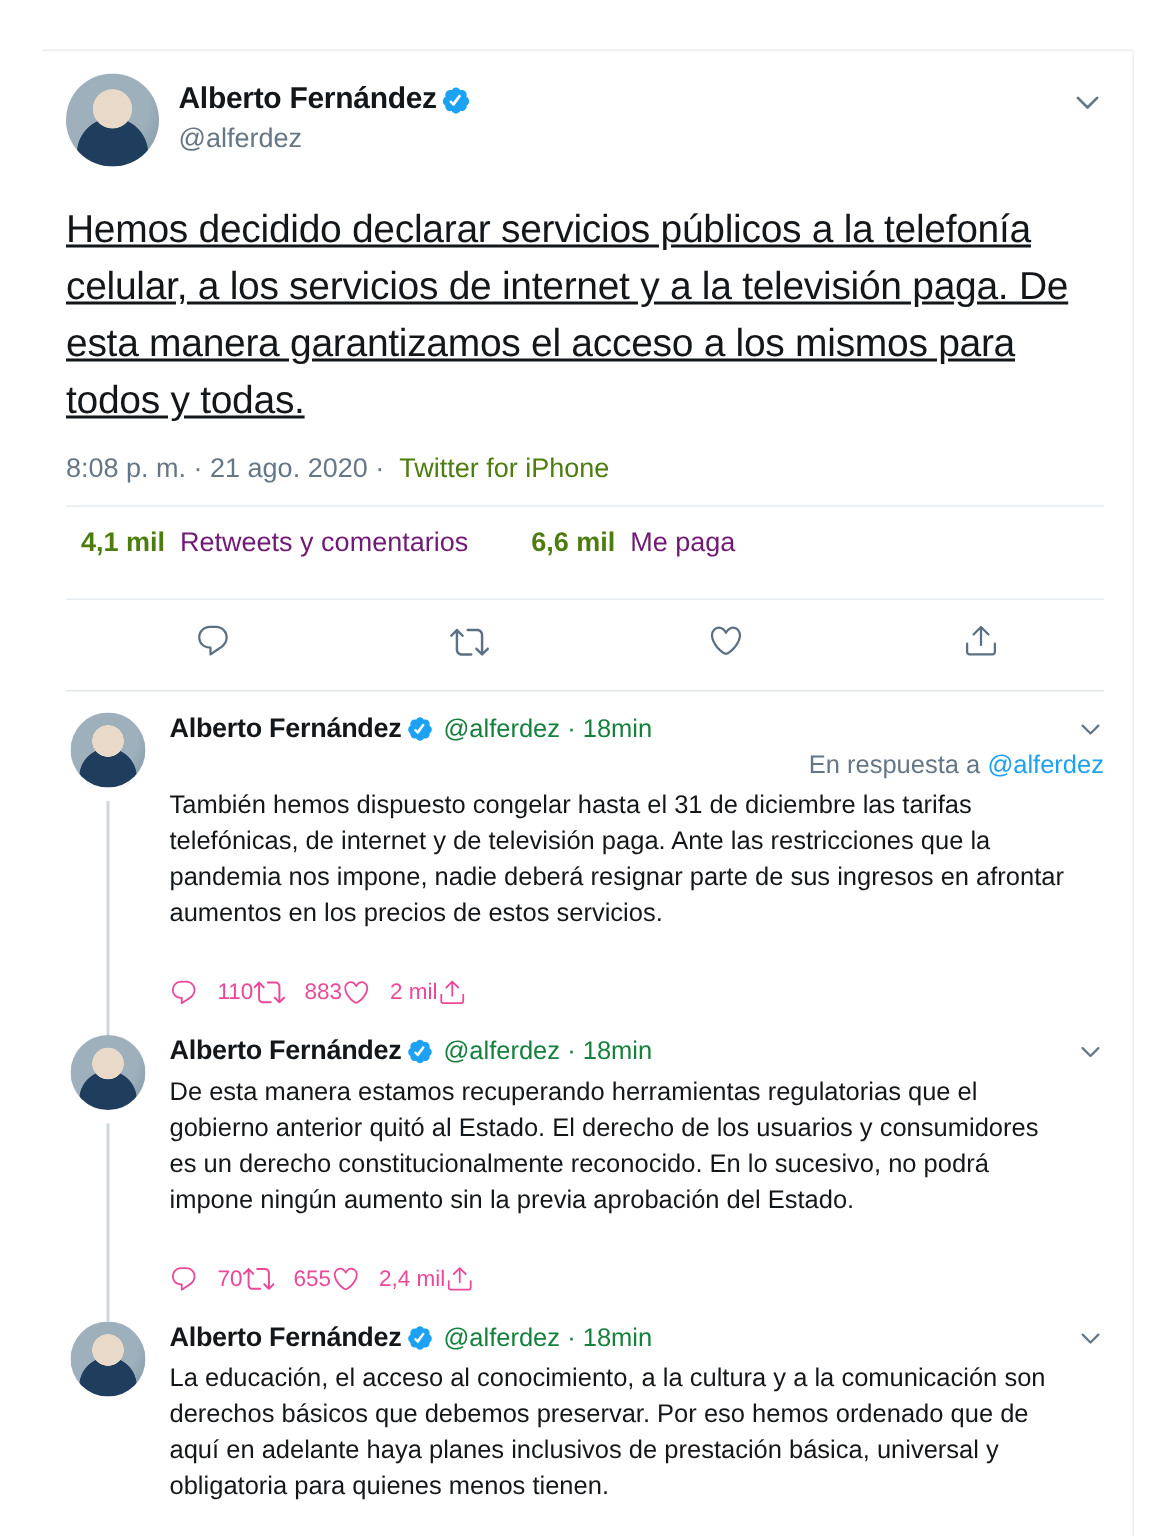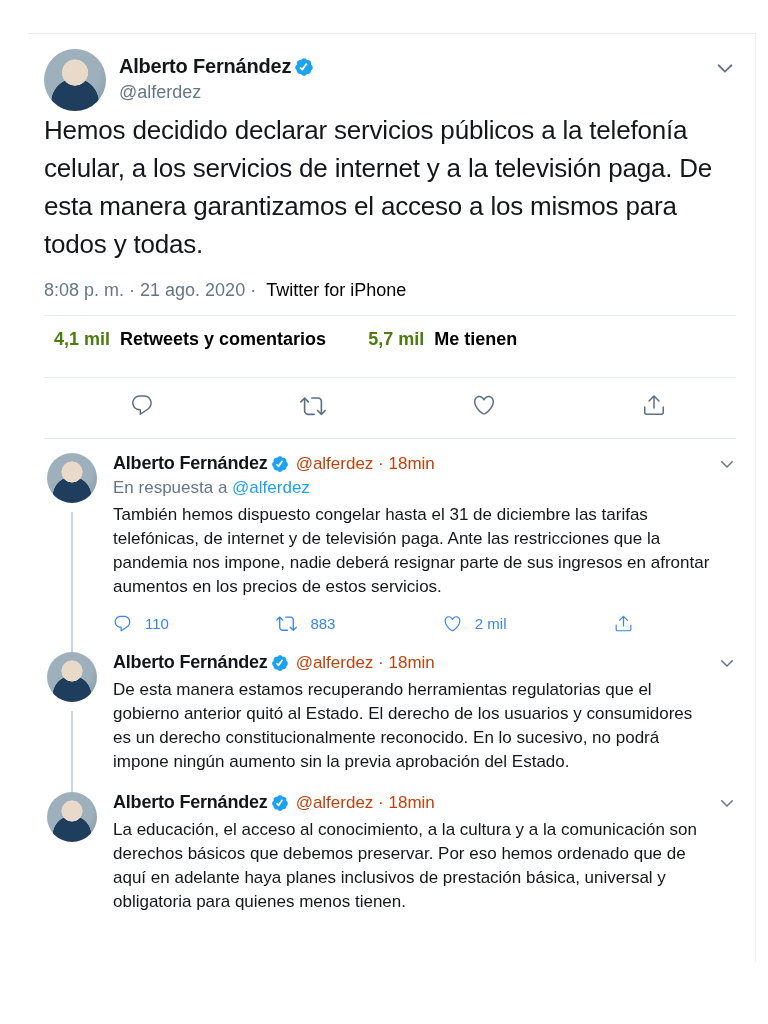--- a/index.html
+++ b/index.html
@@ -24,49 +24,49 @@
   .avatar-lg { width:62px; height:62px; }
   .avatar-sm { width:50px; height:50px; }
   .main-id { margin-left:13px; padding-top:6px; }
   .name-row { display:flex; align-items:center; }
   .main-name { font-size:20px; font-weight:bold; letter-spacing:-.2px; }
   .badge { margin-left:3px; flex-shrink:0; }
   .main-handle { font-size:18px; color:#657786; margin-top:4px; }
   .spacer { flex:1; }
   .chev { color:#657786; margin-top:8px; cursor:pointer; }
 
-  .main-text { font-size:26px; line-height:38px; letter-spacing:-.2px; padding-right:4px; }
+  .main-text { font-size:26px; line-height:38px; letter-spacing:-.2px; margin-top:22px; padding-right:4px;text-decoration:underline; }
   .main-time { font-size:18px; color:#657786; margin-top:17px; }
-  .main-time a { color:#000000; text-decoration:none; margin-left:5px; }
+  .main-time a { color:#4d7c0f; text-decoration:none; margin-left:5px; }
 
   .divider { border-top:1px solid #e6ecf0; margin-top:14px; }
   .stats-row { display:flex; align-items:center; font-size:18px; padding:13px 0 13px 10px; }
   .stat-group { cursor:pointer; }
   .stat-group + .stat-group { margin-left:42px; }
   .stat-value { font-weight:bold; color:#4d7c0f; }
-  .stat-label { color:#000000; margin-left:5px;font-weight:bold; }
+  .stat-label { color:#701a75; margin-left:5px; }
 
   .main-actions { display:flex; justify-content:space-between; padding:15px 70px 3px 86px; color:#5b7083; }
   .main-actions .act { cursor:pointer; display:flex; }
 
   .section-divider { border-top:1px solid #e1e8ed; margin-top:16px; }
 
   
   .replies { padding-top:14px; }
   .reply { display:flex; }
   .avatar-col { width:50px; margin-left:3px; margin-right:16px; flex-shrink:0; display:flex; flex-direction:column; align-items:center; }
   .thread-line { width:2px; flex:1; background:#ccd6dd; margin-top:9px; min-height:10px; }
   .reply-content { flex:1; padding-bottom:18px; }
   .reply-header { display:flex; align-items:center; }
   .reply-name { font-size:18px; font-weight:bold; letter-spacing:-.2px; }
-  .reply-meta { font-size:17px; color:#c2410c; margin-left:7px; }
-  .reply-context { font-size:17px; color:#657786; margin-top:4px; }
+  .reply-meta { font-size:17px; color:#15803d; margin-left:7px; }
+  .reply-context { font-size:17px; color:#657786; margin-top:4px;text-align:right; }
   .reply-context a { color:#1da1f2; text-decoration:none; }
   .reply-text { font-size:17px; line-height:24px; margin-top:5px; padding-right:26px; }
-  .reply-actions { display:flex; justify-content:space-between; width:520px; margin-top:14px; color:#3b82f6; }
+  .reply-actions { display:flex; width:520px; margin-top:30px; color:#ec4899; }
   .reply-actions .act { display:flex; align-items:center; cursor:pointer; }
   .reply-actions .cnt { font-size:15px; margin-left:13px; }
   svg { display:block; }
 </style>
 </head>
 <body>
 
 <svg width="0" height="0" style="position:absolute">
   <defs>
     <g id="i-badge">
@@ -120,22 +120,22 @@
     </div>
 
     <div class="divider"></div>
 
     <div class="stats-row">
       <span class="stat-group">
         <span class="stat-value">4,1 mil</span>
         <span class="stat-label">Retweets y comentarios</span>
       </span>
       <span class="stat-group">
-        <span class="stat-value">5,7 mil</span>
-        <span class="stat-label">Me tienen</span>
+        <span class="stat-value">6,6 mil</span>
+        <span class="stat-label">Me paga</span>
       </span>
     </div>
 
     <div class="divider"></div>
 
     <div class="main-actions">
       <span class="act">
           <svg width="24" height="24" viewBox="0 0 24 24">
             <use href="#i-reply"></use>
           </svg>
@@ -223,20 +223,45 @@
           <svg class="badge" width="18" height="18" viewBox="0 0 24 24">
               <use href="#i-badge"></use>
             </svg>
           <span class="reply-meta">@alferdez · 18min</span>
           <span class="spacer"></span>
           <svg class="chev" width="18" height="18" viewBox="0 0 24 24" style="margin-top:0">
               <use href="#i-chev"></use>
             </svg>
         </div>
         <div class="reply-text">De esta manera estamos recuperando herramientas regulatorias que el gobierno anterior quitó al Estado. El derecho de los usuarios y consumidores es un derecho constitucionalmente reconocido. En lo sucesivo, no podrá impone ningún aumento sin la previa aprobación del Estado.</div>
+        <div class="reply-actions">
+          <span class="act">
+              <svg width="19" height="19" viewBox="0 0 24 24">
+                <use href="#i-reply"></use>
+              </svg>
+              <span class="cnt">70</span>
+            </span>
+          <span class="act">
+              <svg width="21" height="21" viewBox="0 0 24 24">
+                <use href="#i-rt"></use>
+              </svg>
+              <span class="cnt">655</span>
+            </span>
+          <span class="act">
+              <svg width="19" height="19" viewBox="0 0 24 24">
+                <use href="#i-heart"></use>
+              </svg>
+              <span class="cnt">2,4 mil</span>
+            </span>
+          <span class="act">
+              <svg width="19" height="19" viewBox="0 0 24 24">
+                <use href="#i-share"></use>
+              </svg>
+            </span>
+        </div>
       </div>
     </div>
 
     <div class="reply">
       <div class="avatar-col">
         <div class="avatar avatar-sm"></div>
       </div>
       <div class="reply-content">
         <div class="reply-header">
           <span class="reply-name">Alberto Fernández</span>

